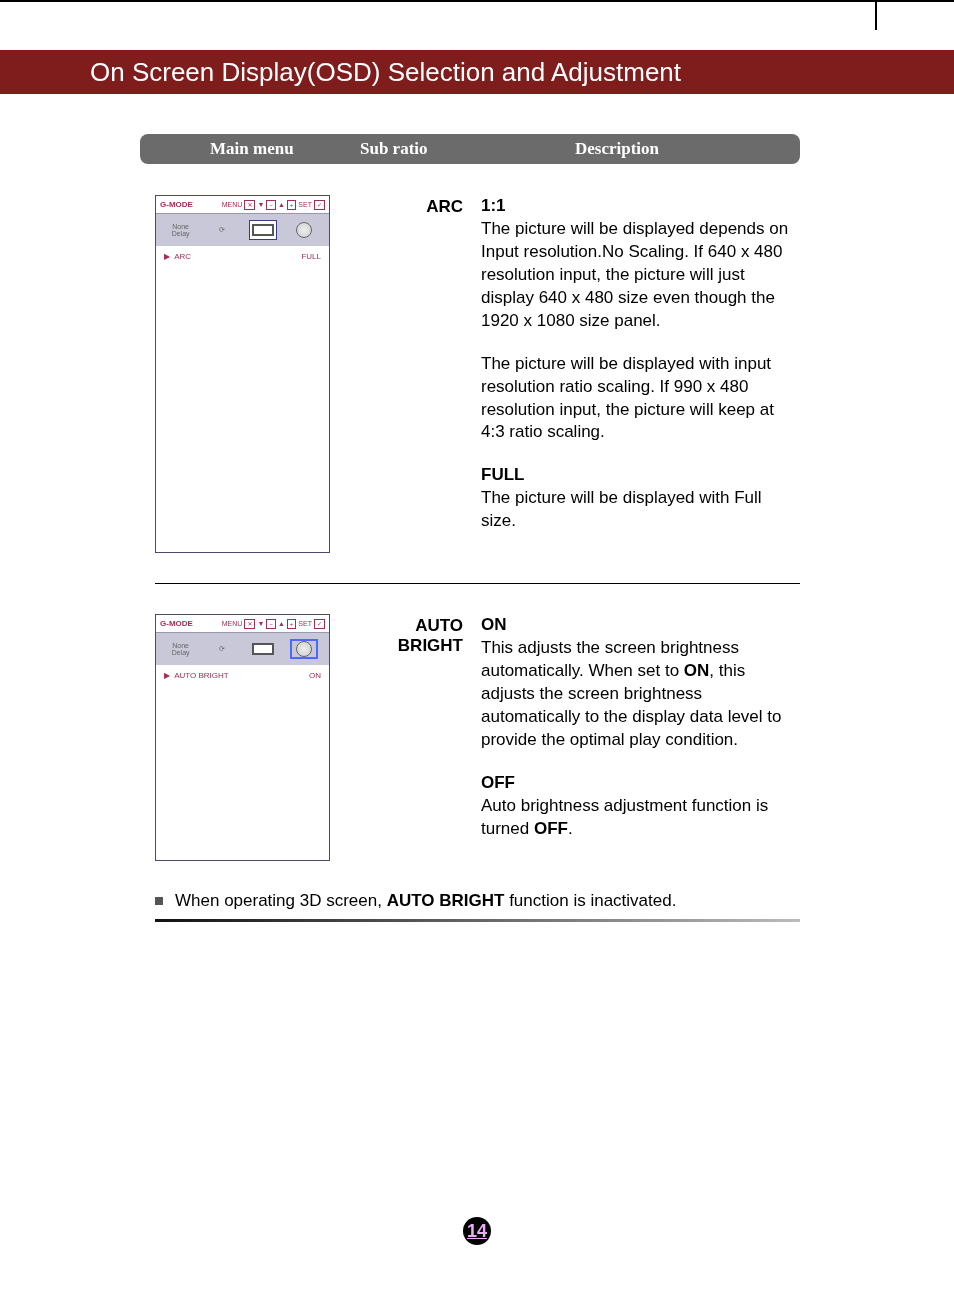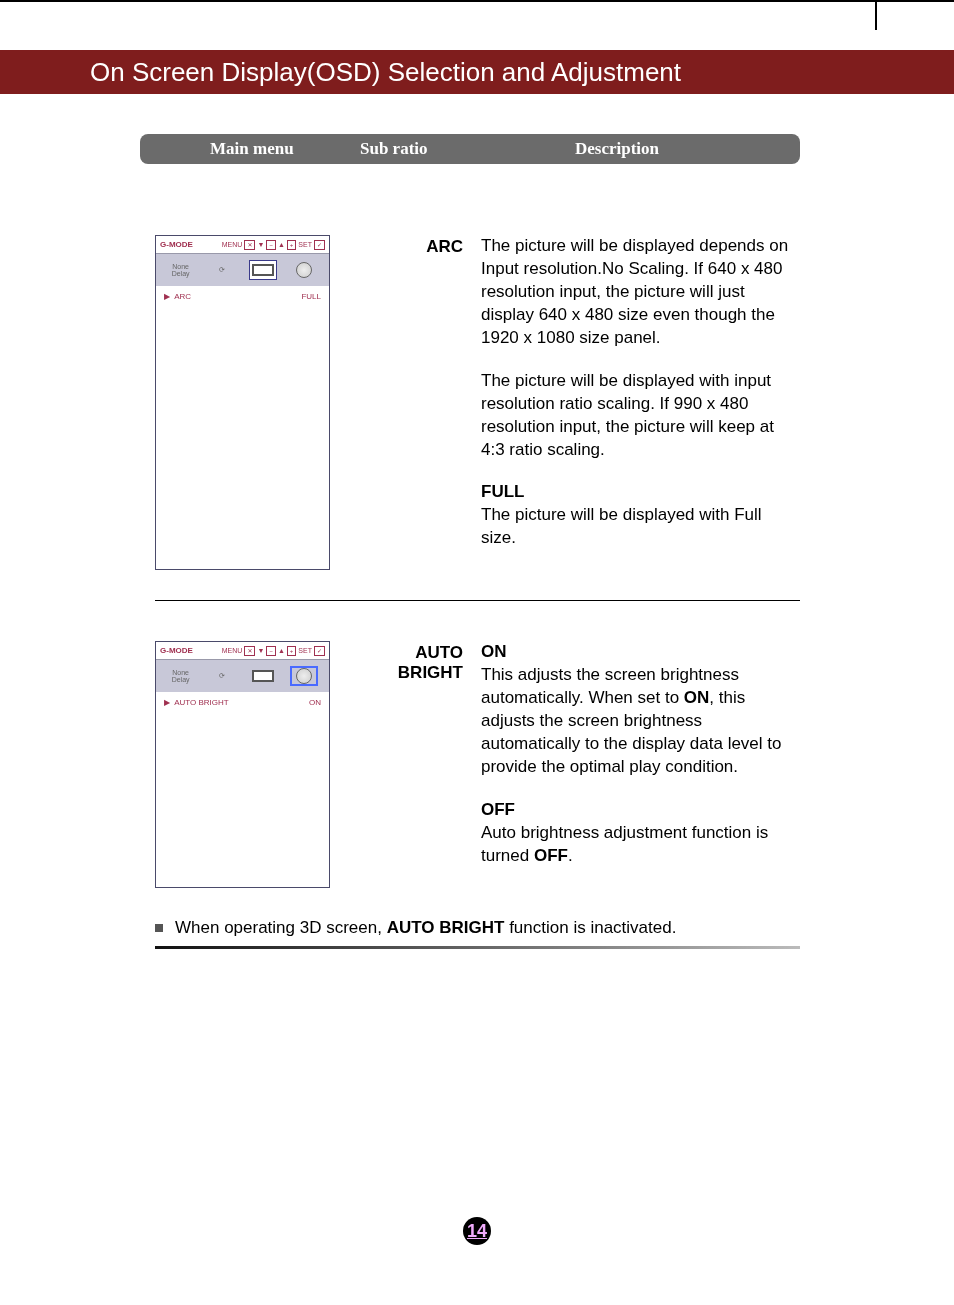--- a/index.html
+++ b/index.html
@@ -65,21 +65,20 @@
       position: absolute;
       top: 195px;
       left: 155px;
       width: 645px;
     }
 
     .section {
       display: flex;
       gap: 18px;
       margin-bottom: 30px;
-      margin-top: 40px;
     }
 
     .osd {
       width: 175px;
       flex-shrink: 0;
       border: 1px solid #4a4a6a;
     }
     .osd-top {
       height: 18px;
       display: flex;
@@ -279,20 +278,21 @@
         <span class="osd-arrow">▶</span>
         <span class="osd-status-label">ARC</span>
         <span class="osd-status-val">FULL</span>
       </div>
     </div>
 
     <div class="sub-menu">ARC</div>
 
     <div class="description">
       <div class="desc-block">
+        <div class="desc-title">1:1</div>
         <div>The picture will be displayed depends on Input resolution.No Scaling. If 640 x 480 resolution input, the picture will just display 640 x 480 size even though the 1920 x 1080 size panel.</div>
       </div>
       <div class="desc-block">
         <div>The picture will be displayed with input resolution ratio scaling. If 990 x 480 resolution input, the picture will keep at 4:3 ratio scaling.</div>
       </div>
       <div class="desc-block">
         <div class="desc-title">FULL</div>
         <div>The picture will be displayed with Full size.</div>
       </div>
     </div>

